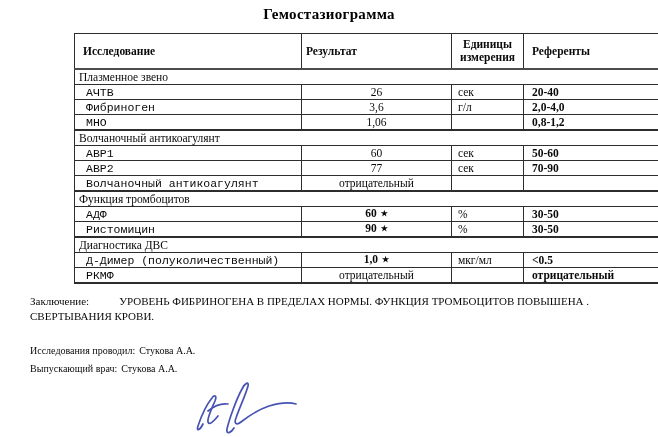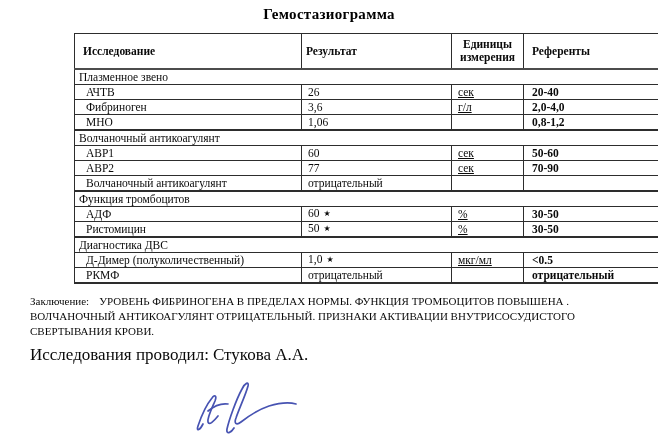--- a/index.html
+++ b/index.html
@@ -29,32 +29,32 @@
   th.h-units{ text-align:center; padding:2px 2px; }
   th.h-ref  { padding-left:8px; }
   td {
     border:1px solid #2d2d2d; height:14px; line-height:13px;
     padding:0 6px; vertical-align:middle; white-space:nowrap; overflow:hidden;
   }
   tr.section-row td {
     border-top:2px solid #2d2d2d; font-weight:normal; padding-left:4px;
   }
   tr.last-row td { border-bottom:2px solid #2d2d2d; }
-  td.c-name { padding-left:11px; }
-  td.c-res  { }
-  td.c-units{ padding-left:6px;text-decoration:underline; }
+  td.c-name { padding-left:11px;font-family:Liberation Mono, monospace; }
+  td.c-res  { text-align:center; }
+  td.c-units{ padding-left:6px; }
   td.c-ref  { padding-left:8px;font-weight:bold; }
-  td.bold-res { font-weight:normal; }
+  td.bold-res { font-weight:bold; }
   .star { font-size:8px; margin-left:4px; position:relative; top:-1px; }
   .conclusion {
     position:absolute; left:30px; top:294px; width:600px;
     font-size:11px; line-height:15px; color:#0a0a0a;
   }
-  .conclusion .c-label { margin-right:10px; }
-  .footer-line { position:absolute; left:30px; font-size:17px; color:#0a0a0a; }
+  .conclusion .c-label { margin-right:30px; }
+  .footer-line { position:absolute; left:30px; font-size:10px; color:#0a0a0a; }
   .footer-line .fl-label { margin-right:4px; }
   #performed-line { top:345px; }
   #issued-line   { top:363px; }
   .signature {
     position:absolute; left:190px; top:374px; width:120px; height:62px;
   }
   .signature path { fill:none; stroke:#4753b2; stroke-width:1.7; stroke-linecap:round; }
 </style>
 </head>
 <body>
@@ -125,21 +125,21 @@
         <td colspan="4">Функция тромбоцитов</td>
       </tr>
       <tr>
         <td class="c-name">АДФ</td>
         <td class="c-res bold-res"><span>60</span><span class="star">★</span></td>
         <td class="c-units">%</td>
         <td class="c-ref">30-50</td>
       </tr>
       <tr>
         <td class="c-name">Ристомицин</td>
-        <td class="c-res bold-res"><span>50</span><span class="star">★</span></td>
+        <td class="c-res bold-res"><span>90</span><span class="star">★</span></td>
         <td class="c-units">%</td>
         <td class="c-ref">30-50</td>
       </tr>
       <tr class="section-row">
         <td colspan="4">Диагностика ДВС</td>
       </tr>
       <tr>
         <td class="c-name">Д-Димер (полуколичественный)</td>
         <td class="c-res bold-res"><span>1,0</span><span class="star">★</span></td>
         <td class="c-units">мкг/мл</td>
@@ -149,26 +149,28 @@
         <td class="c-name">РКМФ</td>
         <td class="c-res"><span>отрицательный</span></td>
         <td class="c-units"></td>
         <td class="c-ref">отрицательный</td>
       </tr>
     </tbody>
   </table>
 
   <div class="conclusion">
     <div><span class="c-label">Заключение:</span><span>УРОВЕНЬ ФИБРИНОГЕНА В ПРЕДЕЛАХ НОРМЫ. ФУНКЦИЯ ТРОМБОЦИТОВ ПОВЫШЕНА .</span></div>
-    <div>ВОЛЧАНОЧНЫЙ АНТИКОАГУЛЯНТ ОТРИЦАТЕЛЬНЫЙ. ПРИЗНАКИ АКТИВАЦИИ ВНУТРИСОСУДИСТОГО</div>
     <div>СВЕРТЫВАНИЯ КРОВИ.</div>
   </div>
 
   <div class="footer-line" id="performed-line">
     <span class="fl-label">Исследования проводил:</span><span>Стукова А.А.</span>
+  </div>
+  <div class="footer-line" id="issued-line">
+    <span class="fl-label">Выпускающий врач:</span><span>Стукова А.А.</span>
   </div>
 
   <svg class="signature" viewBox="0 0 120 62" xmlns="http://www.w3.org/2000/svg">
     <path d="M 13 50 C 10 56, 6 58, 8 52 C 11 43, 17 30, 22 24 C 25 20, 27 22, 25 27 C 22 34, 17 44, 18 48 C 19 52, 24 47, 28 42" stroke="#4753b2"></path>
     <path d="M 18 37 C 24 32, 31 29, 38 30" stroke="#4753b2"></path>
     <path d="M 44 54 C 41 59, 36 61, 37 55 C 39 46, 46 26, 52 15 C 55 9, 59 7, 58 12 C 56 20, 49 35, 46 44 C 44 49, 46 52, 51 48 C 60 41, 70 35, 79 32 C 89 29, 99 28, 106 30" stroke="#4753b2"></path>
   </svg>
 
 </div>
 

